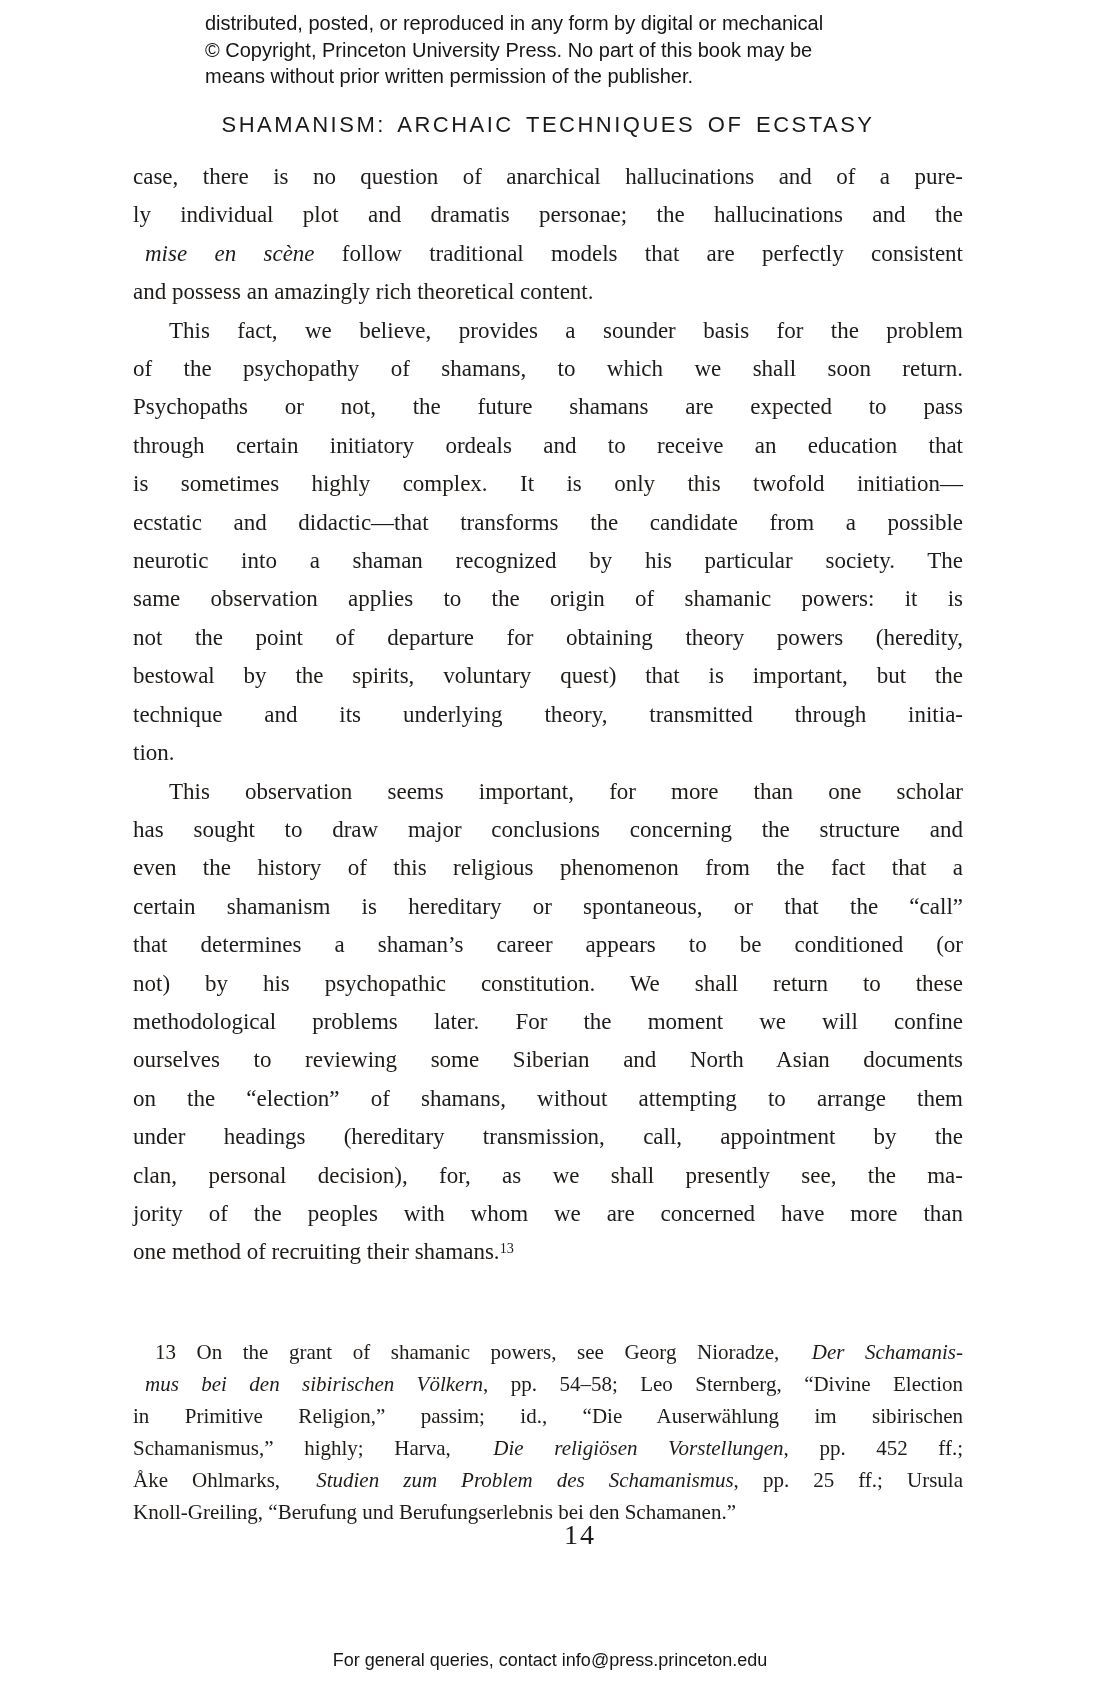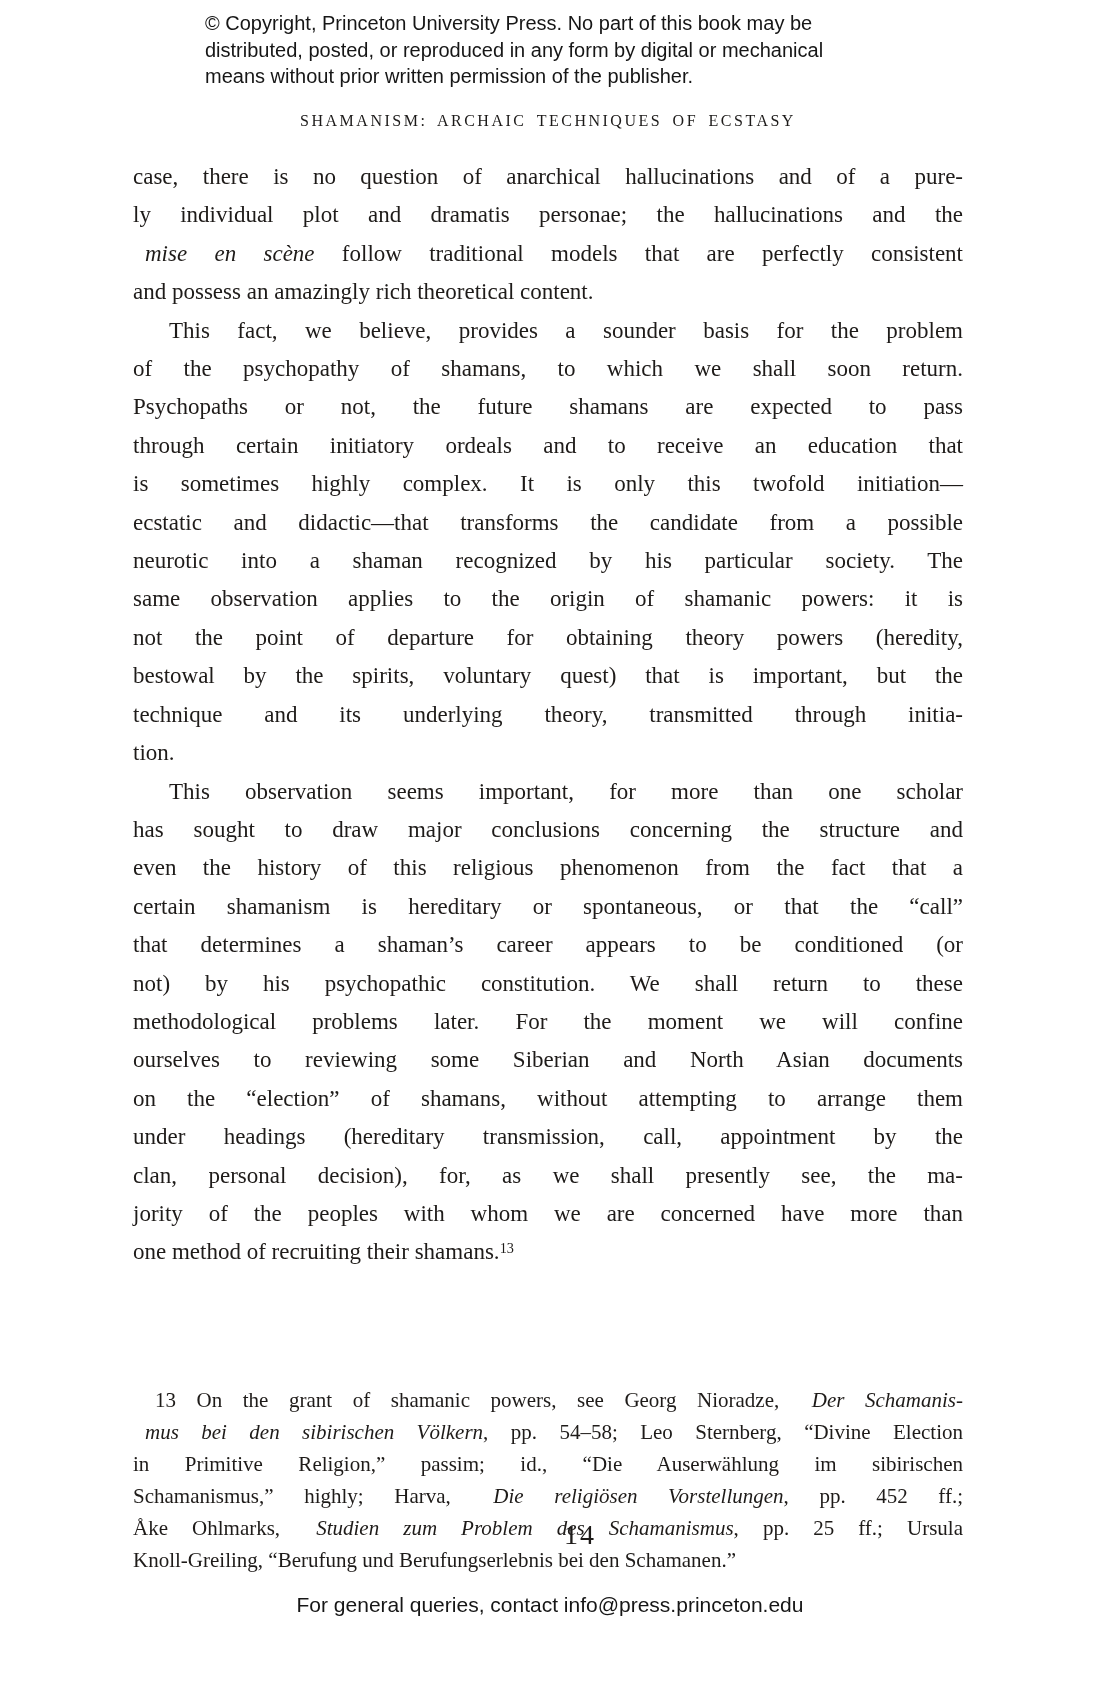--- a/index.html
+++ b/index.html
@@ -31,22 +31,22 @@
   }
   .copyright .tline { text-align: left; text-align-last: left; }
 
   
   .running-head {
     position: absolute;
     left: 0;
     top: 112px;
     width: 1096px;
     text-align: center;
-    font-family: Liberation Serif, serif;
-    font-size: 16px;
+    font-family: Liberation Sans, sans-serif;
+    font-size: 22px;
     letter-spacing: 2.5px;
     word-spacing: 4px;
     color: #1c1a19;
   }
 
   
   .body-text {
     position: absolute;
     left: 133px;
     top: 158px;
@@ -70,21 +70,21 @@
     line-height: 0;
     vertical-align: baseline;
     position: relative;
     top: -0.45em;
   }
 
   
   .footnote {
     position: absolute;
     left: 133px;
-    top: 1384px;
+    top: 1336px;
     width: 830px;
     font-family: "Liberation Serif", serif;
     font-size: 21px;
     line-height: 32px;
     color: #1e1b19;
   }
   .footnote .tline:first-child { text-indent: 22px; }
 
   
   .page-number {
@@ -97,36 +97,36 @@
     font-size: 28px;
     letter-spacing: 2px;
     color: #1e1b19;
     margin-left: 32px;
   }
 
   
   .footer {
     position: absolute;
     left: 0;
-    top: 1593px;
+    top: 1650px;
     width: 1100px;
     text-align: center;
     font-family: "Liberation Sans", sans-serif;
-    font-size: 21px;
+    font-size: 18px;
     color: #161616;
   }
 </style>
 </head>
 <body>
 
 <div class="page">
 
   <div class="copyright">
+      <div class="tline"><span>distributed, posted, or reproduced in any form by digital or mechanical</span></div>
       <div class="tline"><span>© Copyright, Princeton University Press. No part of this book may be</span></div>
-      <div class="tline"><span>distributed, posted, or reproduced in any form by digital or mechanical</span></div>
       <div class="tline tlast"><span>means without prior written permission of the publisher.</span></div>
     </div>
 
   <div class="running-head">SHAMANISM: ARCHAIC TECHNIQUES OF ECSTASY</div>
 
   <div class="body-text">
       <div class="para">
         <div class="tline"><span>case, there is no question of anarchical hallucinations and of a pure-</span></div>
         <div class="tline"><span>ly individual plot and dramatis personae; the hallucinations and the</span></div>
         <div class="tline"><span class="it">mise en scène</span><span> follow traditional models that are perfectly consistent</span></div>

